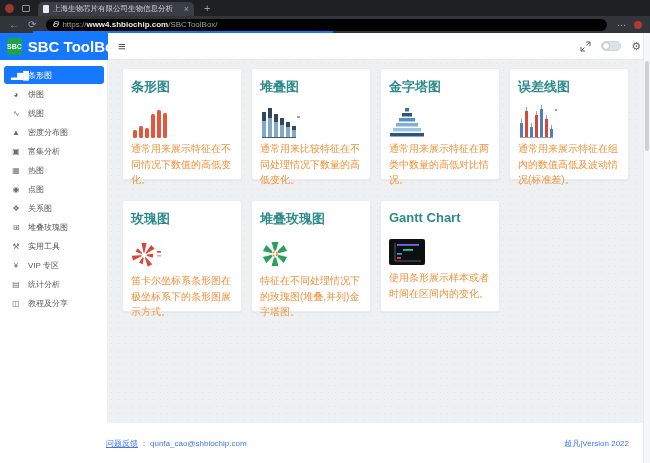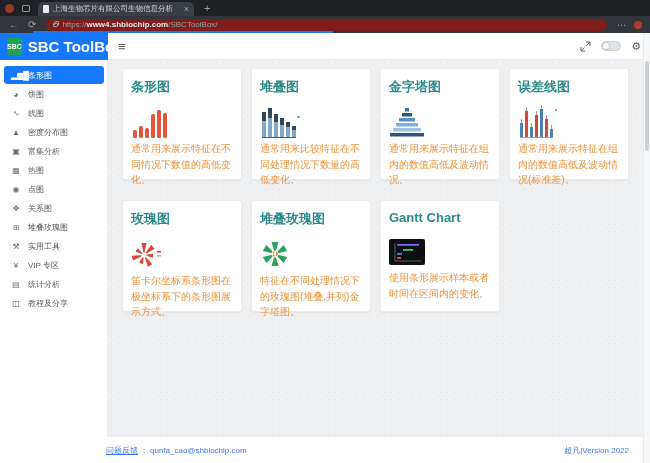--- a/index.html
+++ b/index.html
@@ -15,22 +15,22 @@
     border-radius:5px 5px 0 0; display:flex; align-items:center; padding:0 5px; }
   .docicon { width:6px; height:8px; background:#e8eaed; border-radius:1px; flex:none; }
   .tabtitle { font-size:7.5px; color:#cfd2d6; margin-left:4px; white-space:nowrap; overflow:hidden;
     text-overflow:ellipsis; flex:1; }
   .tabclose { color:#9aa0a6; font-size:9px; margin-left:3px; line-height:1; }
   .newtab { color:#9aa0a6; font-size:11px; margin-left:10px; line-height:1; }
 
   .addressbar { position:absolute; top:16px; left:0; right:0; height:17px; background:#323539;
     display:flex; align-items:center; }
   .navbtn { color:#9aa0a6; font-size:10px; margin-left:9px; line-height:1; }
-  .urlpill { flex:1; height:12px; background:#7f1d1d; border-radius:6px; margin:0 10px 0 10px;
-    display:flex; align-items:center; padding:0 7px; }
+  .urlpill { flex:1; height:12px; background:#000000; border-radius:6px; margin:0 10px 0 10px;
+    display:flex; align-items:center; padding:0 7px;text-decoration:underline; }
   .lock { width:5px; height:4px; border:1px solid #9aa0a6; border-radius:1px; position:relative; margin-right:4px; flex:none;}
   .lock:before { content:""; position:absolute; top:-3px; left:0px; width:3px; height:3px;
     border:1px solid #9aa0a6; border-bottom:none; border-radius:2px 2px 0 0; }
   .url { font-size:8px; color:#9aa0a6; white-space:nowrap; }
   .url b { color:#e8eaed; font-weight:bold; }
   .more { color:#9aa0a6; font-size:9px; margin-right:8px; }
   .profiledot { width:8px; height:8px; border-radius:50%; background:#b03a2e; margin-right:8px; }
   .progress { position:absolute; left:33px; top:31px; width:300px; height:2px; background:#1677ff; }
 
   
@@ -70,21 +70,21 @@
   .card { background:#fff; border:1px solid #ececec; border-radius:3px; height:112px;
     box-shadow:0 1px 2px rgba(0,0,0,0.05); padding:9px 8px 0 8px; }
   .card-title { color:#2e8b8b; font-size:13px; font-weight:bold; white-space:nowrap; }
   .card-icon { height:38px; display:flex; align-items:flex-end; margin-top:4px; }
   .card-desc { color:#f0913c; font-size:10px; line-height:1.55; margin-top:3px; }
 
   
   .scrollbar { position:absolute; top:33px; right:0; width:7px; bottom:0; background:#f6f7f8;
     border-left:1px solid #e9e9e9; }
   .thumb { position:absolute; top:28px; left:1px; width:4px; height:90px; background:#ccd0d4; border-radius:2px; }
-  .page-footer { position:absolute; bottom:0; left:0; right:7px; height:26px; background:#fff;
+  .page-footer { position:absolute; bottom:0; left:0; right:7px; height:40px; background:#fff;
     display:flex; align-items:center; padding-left:106px; font-size:8px; }
   .flink { color:#4076f6; text-decoration:underline; }
   .femail { color:#4076f6; margin-left:2px; }
   .fspacer { flex:1; }
   .fversion { color:#4076f6; margin-right:14px; }
 </style>
 </head>
 <body>
 
 <div class="titlebar">
@@ -233,21 +233,21 @@
       <div class="card-icon">
         <svg width="36" height="32" viewBox="0 0 36 32">
           <rect x="16" y="2" width="4" height="3.5" fill="#3c6ea5"></rect>
           <rect x="13" y="7" width="10" height="3.5" fill="#2d5580"></rect>
           <rect x="10" y="12" width="16" height="3.5" fill="#5b8fc4"></rect>
           <rect x="7" y="17" width="22" height="3.5" fill="#7fb0da"></rect>
           <rect x="4" y="22" width="28" height="3.5" fill="#9cc4e4"></rect>
           <rect x="1" y="27" width="34" height="3.5" fill="#2d5580"></rect>
         </svg>
       </div>
-      <div class="card-desc">通常用来展示特征在组内的数值高低及波动情况。</div>
+      <div class="card-desc">通常用来展示特征在两类中数量的高低对比情况。</div>
     </div>
 
     <div class="card">
       <div class="card-title">误差线图</div>
       <div class="card-icon">
         <svg width="40" height="34" viewBox="0 0 40 34">
           <g stroke="#777" stroke-width="0.7">
             <line x1="3.5" y1="15" x2="3.5" y2="19"></line>
               <line x1="8.5" y1="3" x2="8.5" y2="7"></line>
             <line x1="13.5" y1="19" x2="13.5" y2="23"></line>

